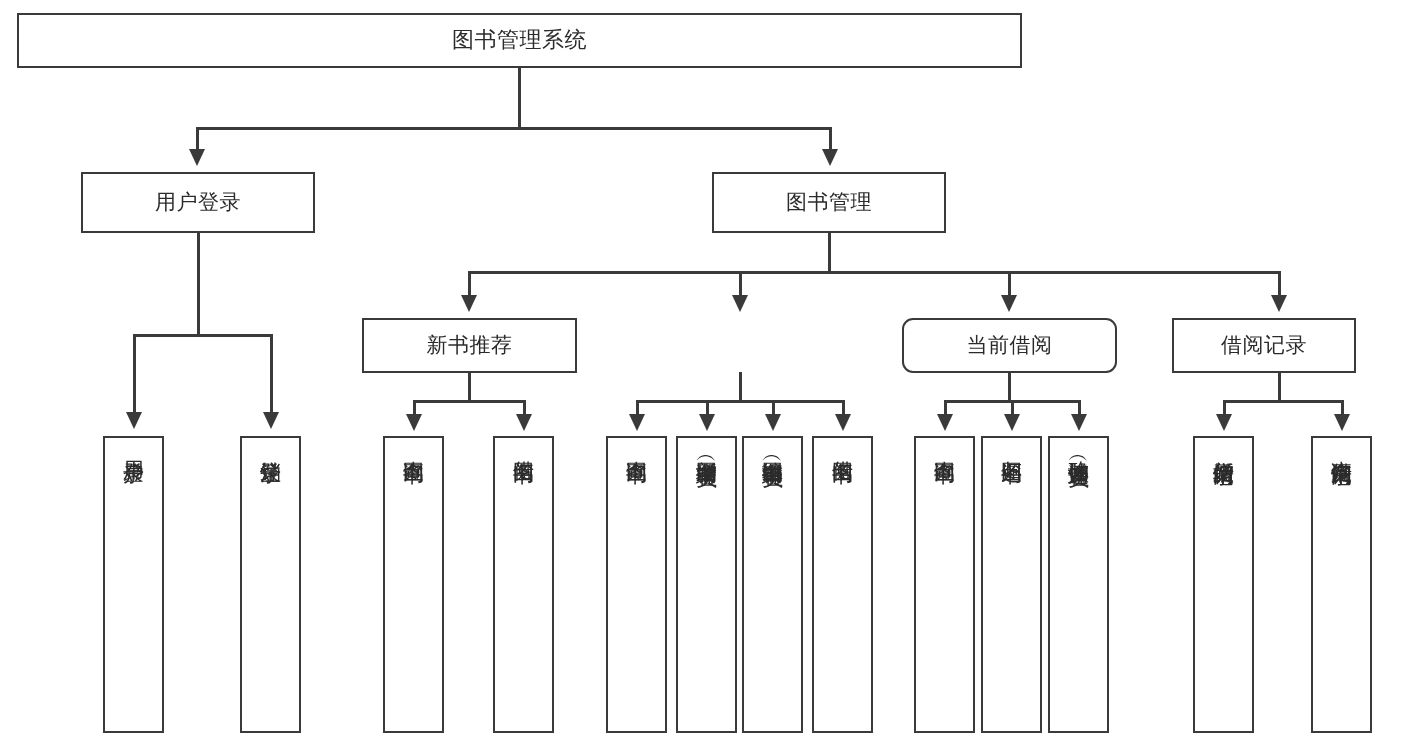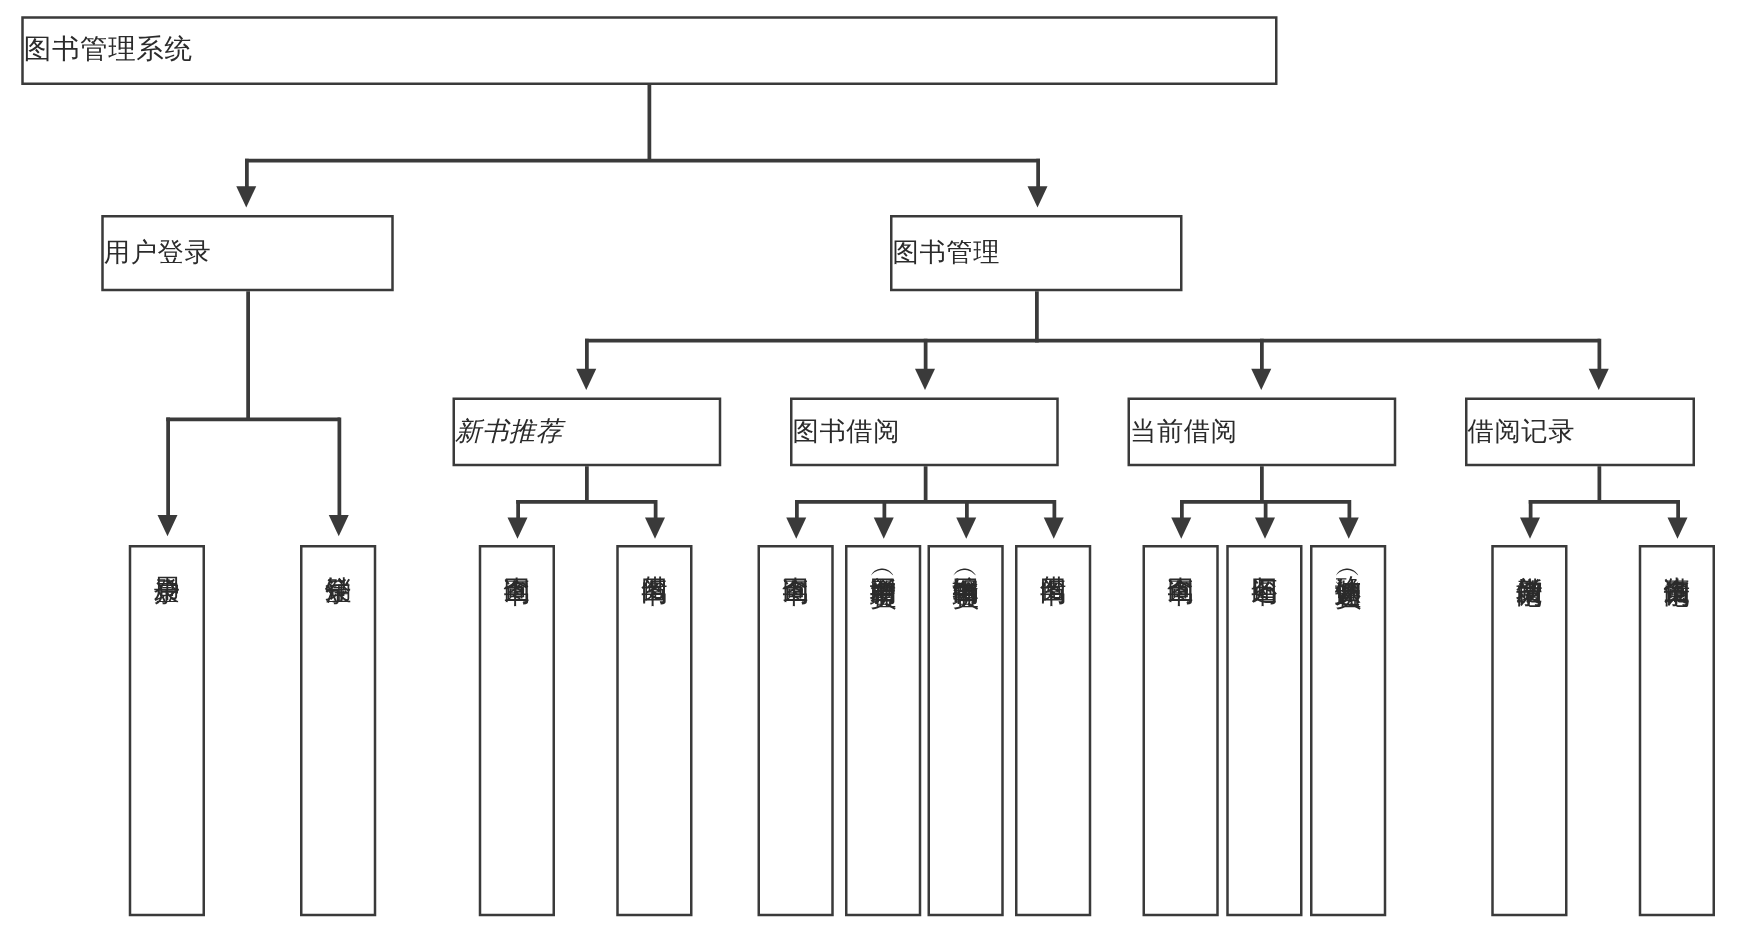--- a/index.html
+++ b/index.html
@@ -18,21 +18,21 @@
     overflow: hidden;
   }
   
   .node {
     position: absolute;
     box-sizing: border-box;
     border: 2.5px solid #3a3a3a;
     background: #ffffff;
     display: flex;
     align-items: center;
-    justify-content: flex-start;
+    justify-content: center;
     color: #2b2b2b;
     z-index: 3;
   }
   .node .label {
     display: block;
     text-align: center;
     line-height: 1.22;
     color: #2b2b2b;
     white-space: nowrap;
   }
@@ -158,27 +158,24 @@
     <span class="label">图书管理系统</span>
   </div>
 
   <div class="node h" style="left:81px; top:172px; width:234px; height:61px;">
     <span class="label">用户登录</span>
   </div>
   <div class="node h" style="left:712px; top:172px; width:234px; height:61px;">
     <span class="label">图书管理</span>
   </div>
 
-  <div class="node h" style="left:362px; top:318px; width:215px; height:55px;font-style:italic;">
+  <div class="node h" style="left:362px; top:318px; width:215px; height:55px;">
     <span class="label">新书推荐</span>
   </div>
-  <div class="node h" style="left:632px; top:318px; width:215px; height:55px;">
-    <span class="label">图书借阅</span>
-  </div>
-  <div class="node h" style="left:902px; top:318px; width:215px; height:55px;">
+  <div class="node h" style="left:902px; top:318px; width:215px; height:55px;border-radius:11px;">
     <span class="label">当前借阅</span>
   </div>
   <div class="node h" style="left:1172px; top:318px; width:184px; height:55px;">
     <span class="label">借阅记录</span>
   </div>
 
   <div class="node v" style="left:103px; top:436px; width:61px; height:297px;">
     <span class="label">用户登录</span>
   </div>
   <div class="node v" style="left:240px; top:436px; width:61px; height:297px;">

